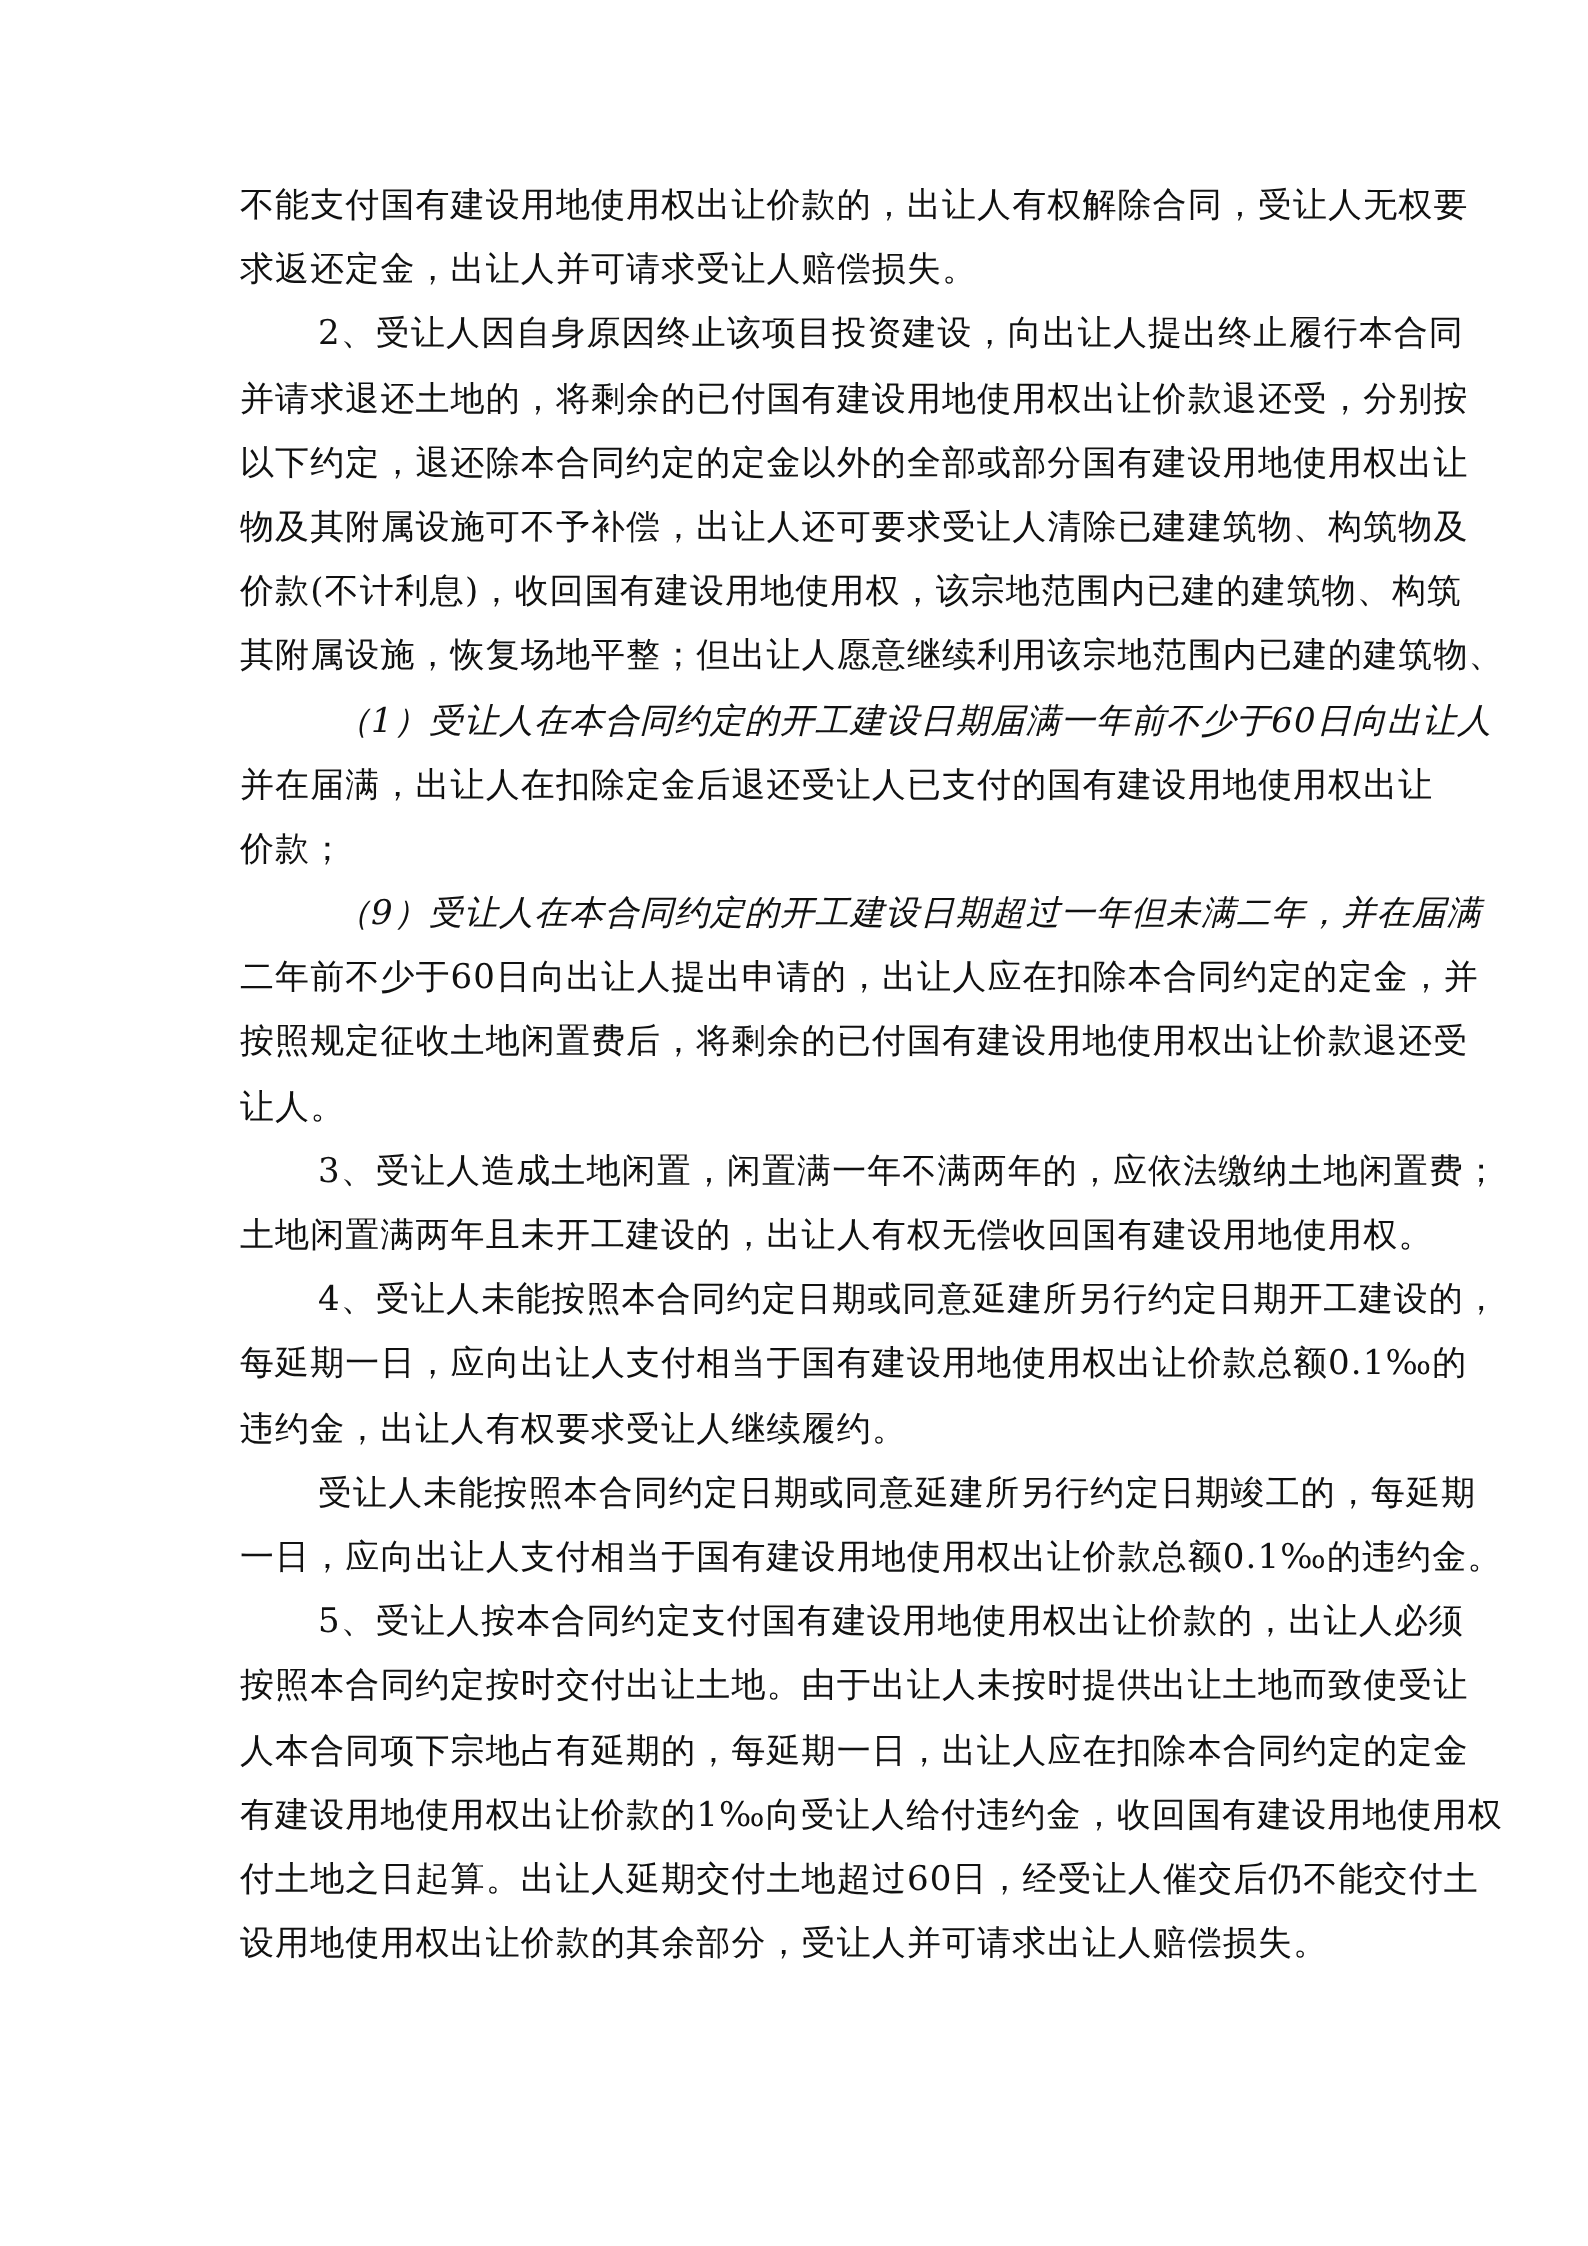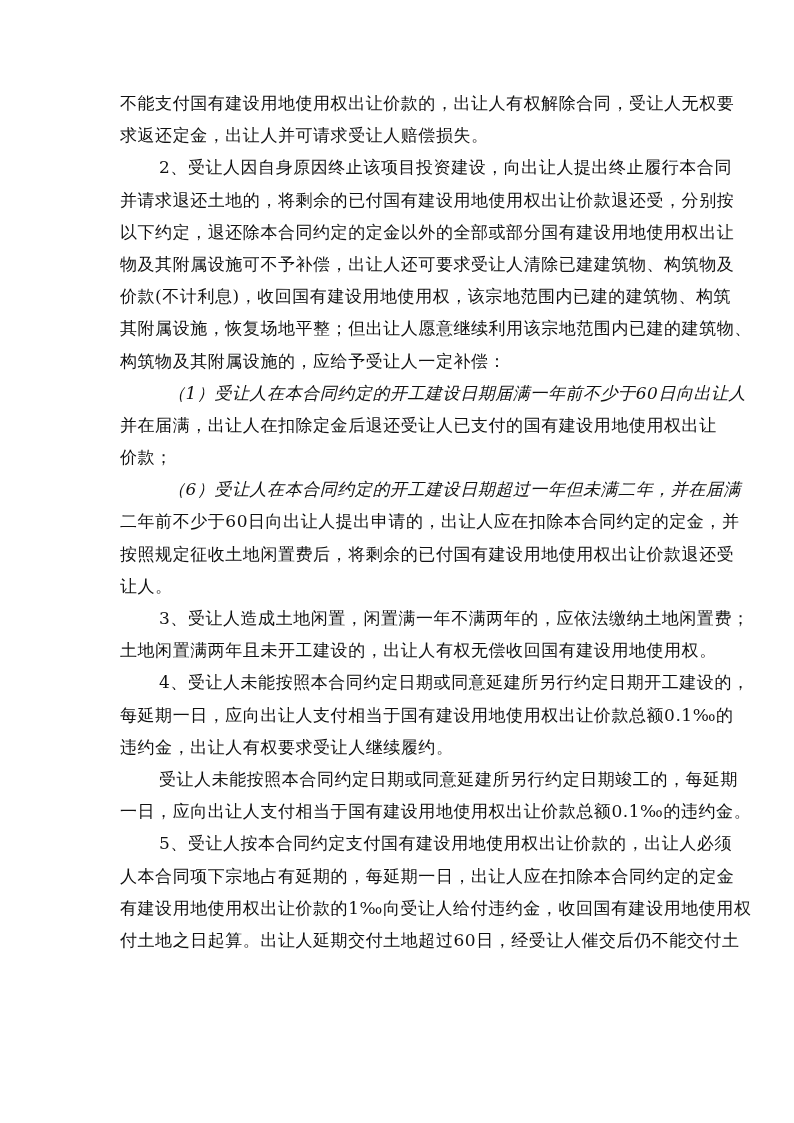--- a/index.html
+++ b/index.html
@@ -48,31 +48,30 @@
     <div class="line last">求返还定金，出让人并可请求受让人赔偿损失。</div>
   </div>
 
   <div>
     <div class="line indent-1">2、受让人因自身原因终止该项目投资建设，向出让人提出终止履行本合同</div>
     <div class="line">并请求退还土地的，将剩余的已付国有建设用地使用权出让价款退还受，分别按</div>
     <div class="line">以下约定，退还除本合同约定的定金以外的全部或部分国有建设用地使用权出让</div>
     <div class="line">物及其附属设施可不予补偿，出让人还可要求受让人清除已建建筑物、构筑物及</div>
     <div class="line">价款(不计利息)，收回国有建设用地使用权，该宗地范围内已建的建筑物、构筑</div>
     <div class="line">其附属设施，恢复场地平整；但出让人愿意继续利用该宗地范围内已建的建筑物、</div>
-    <div class="line last">构筑物及其附属设施的，应给予受让人一定补偿：</div>
   </div>
 
   <div>
     <div class="line indent-2">（1）受让人在本合同约定的开工建设日期届满一年前不少于60日向出让人</div>
     <div class="line">并在届满，出让人在扣除定金后退还受让人已支付的国有建设用地使用权出让</div>
     <div class="line last">价款；</div>
   </div>
 
   <div>
-    <div class="line indent-2">（6）受让人在本合同约定的开工建设日期超过一年但未满二年，并在届满</div>
+    <div class="line indent-2">（9）受让人在本合同约定的开工建设日期超过一年但未满二年，并在届满</div>
     <div class="line">二年前不少于60日向出让人提出申请的，出让人应在扣除本合同约定的定金，并</div>
     <div class="line">按照规定征收土地闲置费后，将剩余的已付国有建设用地使用权出让价款退还受</div>
     <div class="line last">让人。</div>
   </div>
 
   <div>
     <div class="line indent-1">3、受让人造成土地闲置，闲置满一年不满两年的，应依法缴纳土地闲置费；</div>
     <div class="line last">土地闲置满两年且未开工建设的，出让人有权无偿收回国有建设用地使用权。</div>
   </div>
 
@@ -82,18 +81,20 @@
     <div class="line last">违约金，出让人有权要求受让人继续履约。</div>
   </div>
 
   <div>
     <div class="line indent-1">受让人未能按照本合同约定日期或同意延建所另行约定日期竣工的，每延期</div>
     <div class="line">一日，应向出让人支付相当于国有建设用地使用权出让价款总额0.1‰的违约金。</div>
   </div>
 
   <div>
     <div class="line indent-1">5、受让人按本合同约定支付国有建设用地使用权出让价款的，出让人必须</div>
+    <div class="line">按照本合同约定按时交付出让土地。由于出让人未按时提供出让土地而致使受让</div>
     <div class="line">人本合同项下宗地占有延期的，每延期一日，出让人应在扣除本合同约定的定金</div>
     <div class="line">有建设用地使用权出让价款的1‰向受让人给付违约金，收回国有建设用地使用权</div>
     <div class="line">付土地之日起算。出让人延期交付土地超过60日，经受让人催交后仍不能交付土</div>
+    <div class="line last">设用地使用权出让价款的其余部分，受让人并可请求出让人赔偿损失。</div>
   </div>
 
 </div>
 
 </body></html>

